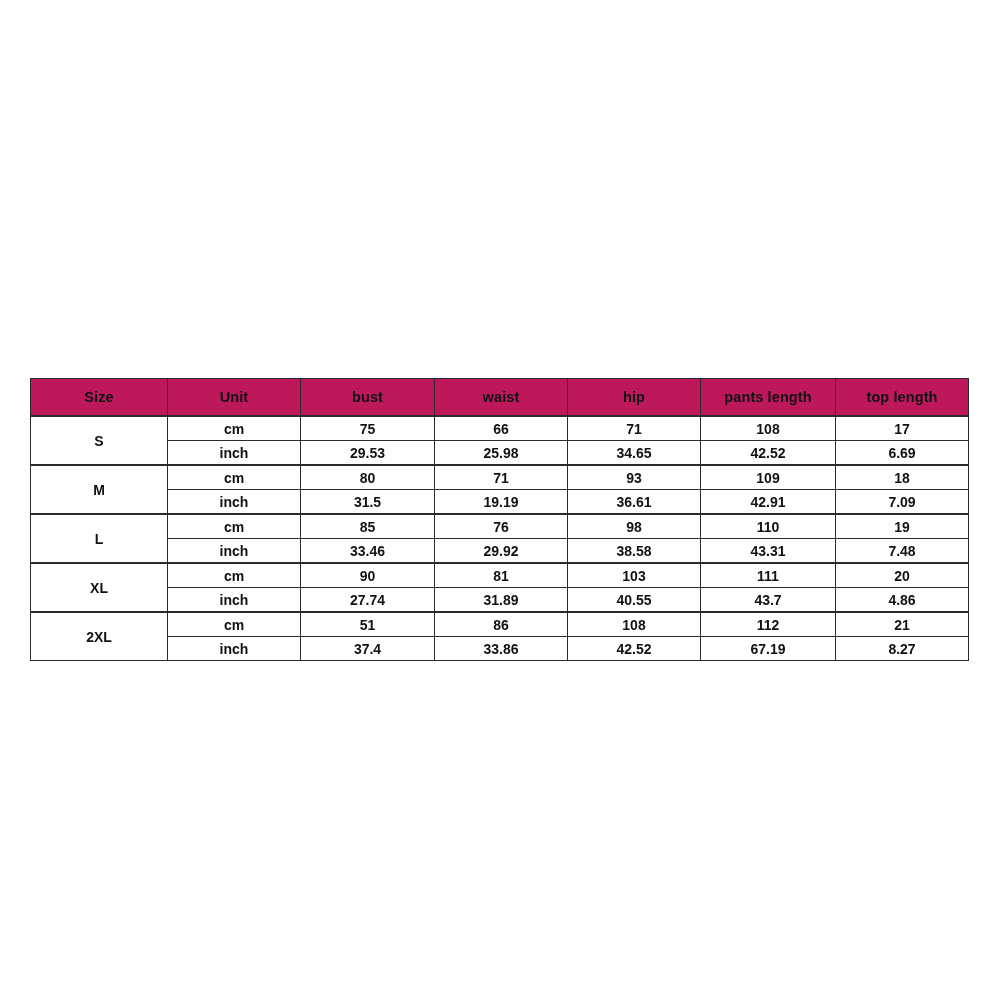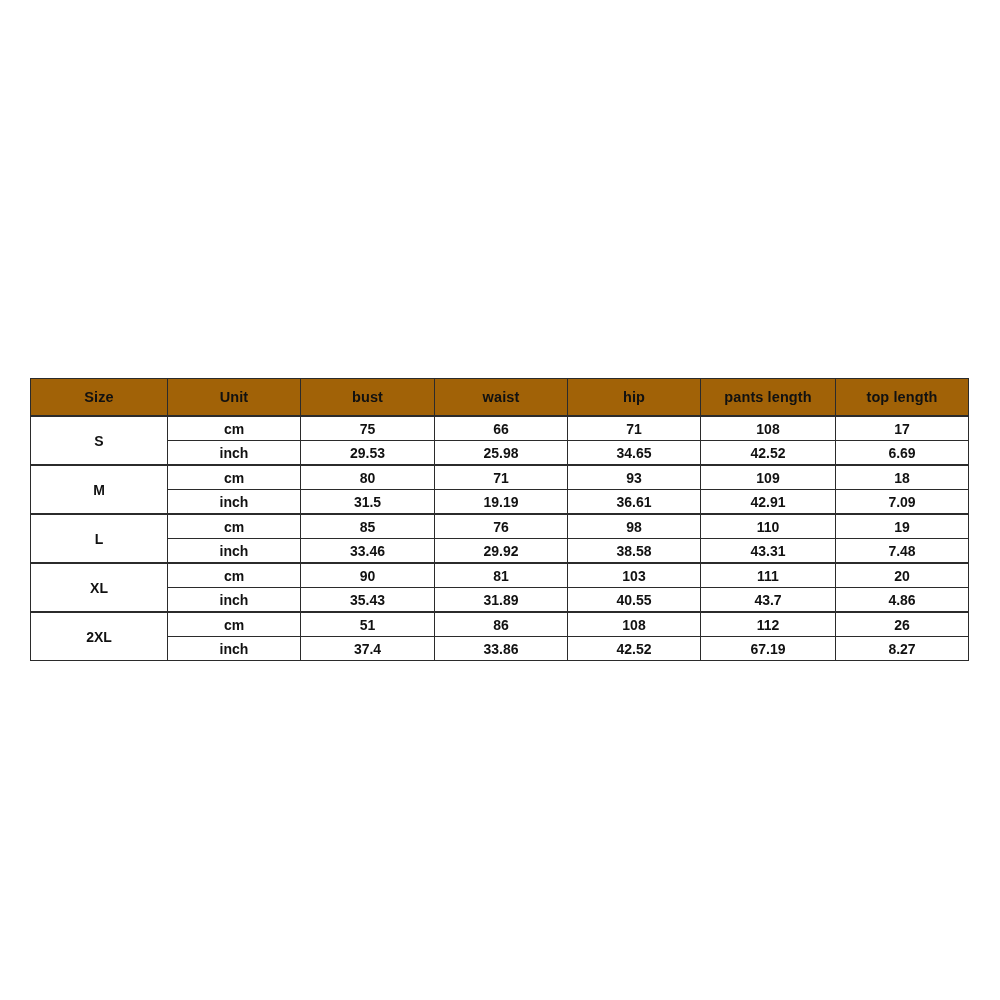--- a/index.html
+++ b/index.html
@@ -38,21 +38,21 @@
     text-align: center;
     vertical-align: middle;
     font-weight: bold;
     color: #111111;
     padding: 0;
     background: #ffffff;
   }
 
   
   table.size-chart thead th {
-    background: #a16207;
+    background: #be185d;
     height: 36px;
     font-size: 14.5px;
     border: 1px solid #2b2b2b;
     letter-spacing: 0.1px;
   }
 
   
   table.size-chart tbody td {
     height: 23px;
     font-size: 14px;
@@ -162,35 +162,35 @@
         <td class="size-cell" rowspan="2">XL</td>
         <td>cm</td>
         <td>90</td>
         <td>81</td>
         <td>103</td>
         <td>111</td>
         <td>20</td>
       </tr>
       <tr>
         <td>inch</td>
-        <td>35.43</td>
+        <td>27.74</td>
         <td>31.89</td>
         <td>40.55</td>
         <td>43.7</td>
         <td>4.86</td>
       </tr>
 
       <tr class="group-start">
         <td class="size-cell" rowspan="2">2XL</td>
         <td>cm</td>
         <td>51</td>
         <td>86</td>
         <td>108</td>
         <td>112</td>
-        <td>26</td>
+        <td>21</td>
       </tr>
       <tr>
         <td>inch</td>
         <td>37.4</td>
         <td>33.86</td>
         <td>42.52</td>
         <td>67.19</td>
         <td>8.27</td>
       </tr>
     </tbody>

